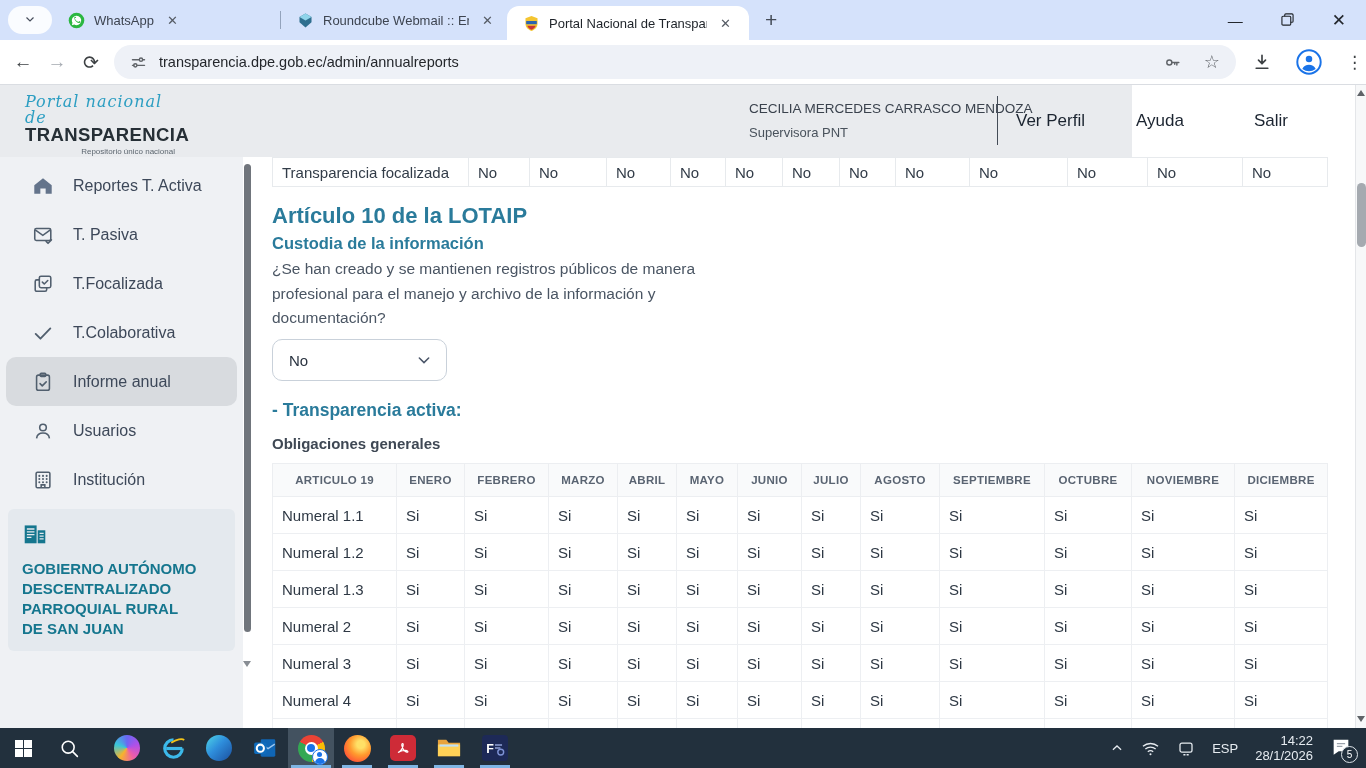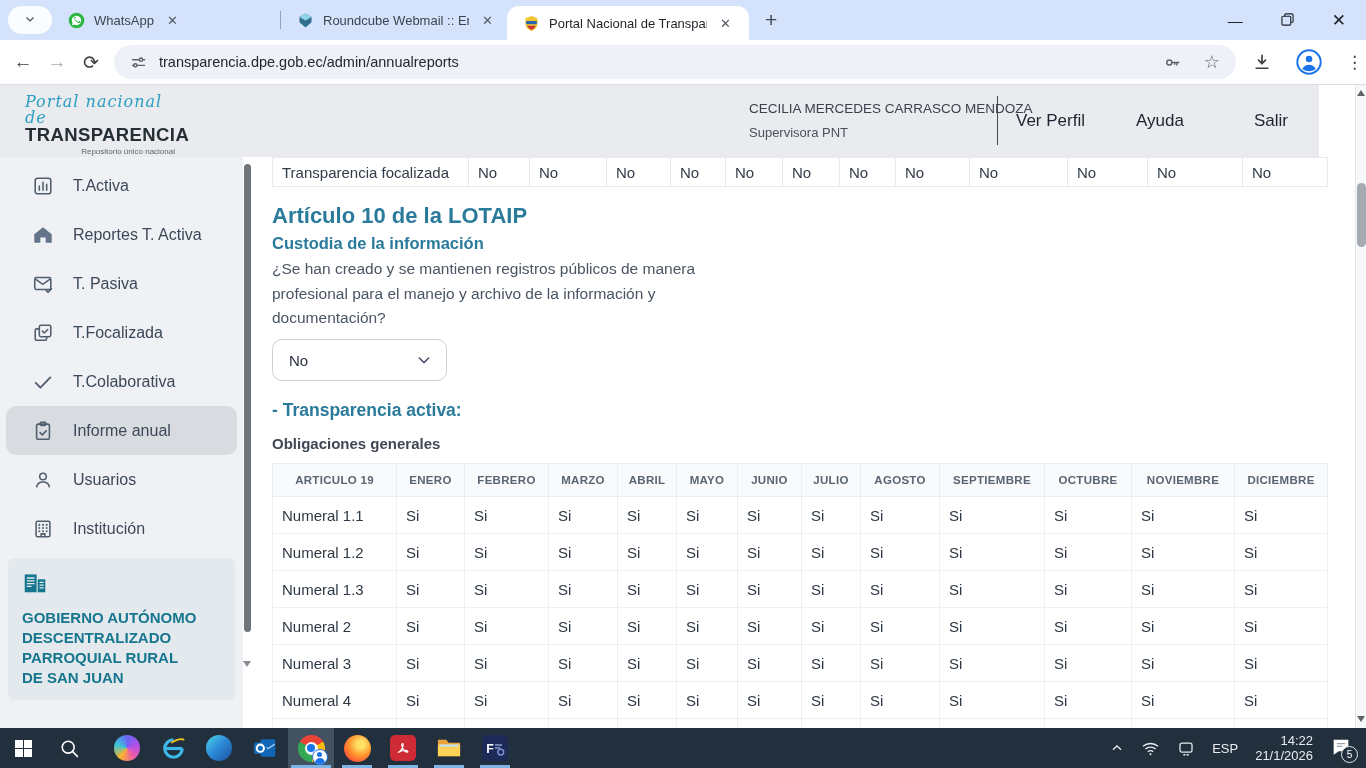--- a/index.html
+++ b/index.html
@@ -31,21 +31,21 @@
   .urlbar { width:1122px; height:34px; margin-left:6px; background:#eef1f7;
     border-radius:17px; display:flex; align-items:center; padding:10px 16px; }
   .url-text { font-size:14.5px; color:#24272c; margin-left:12px; flex:1; }
   .urlbar .pill-ic { margin-left:22px; color:#5f6368; display:flex; }
   .star { font-size:18px; color:#5f6368; }
   .tb-right { display:flex; align-items:center; gap:24px; margin-left:16px; }
   .menu-dots { font-size:17px; color:#3c4043; letter-spacing:0; }
 
   
   .page { position:absolute; top:85px; left:0; width:1366px; height:643px; background:#fff; }
-  .pageheader { position:absolute; top:0; left:0; width:1319px; height:72px; background:#e9ebee; }
+  .pageheader { position:absolute; top:0; left:0; width:1132px; height:72px; background:#e9ebee; }
   .logo { position:absolute; left:25px; top:9px; width:150px; }
   .logo-script { font-family:"DejaVu Serif",serif; font-style:italic; font-size:16px;
     color:#2c9ec2; line-height:16px; letter-spacing:1px; }
   .logo-main { font-size:18.5px; font-weight:bold; color:#262f36; letter-spacing:.4px;
     margin-top:-2px; }
   .logo-sub { font-size:8px; color:#5c666f; text-align:right; margin-top:1px; }
   .user-info { position:absolute; left:749px; top:16px; width:246px; }
   .user-name { font-size:13.5px; color:#3a424d; white-space:nowrap; }
   .user-role { font-size:13px; color:#49525c; margin-top:9px; }
   .hdr-divider { position:absolute; left:997px; top:11px; width:1px; height:49px; background:#444c57; }
@@ -259,29 +259,20 @@
     </div>
     <div class="hdr-divider"></div>
     <span class="hdr-link" style="left:1016px;">Ver Perfil</span>
     <span class="hdr-link" style="left:1136px;">Ayuda</span>
     <span class="hdr-link" style="left:1254px;">Salir</span>
   </div>
 
   <div class="sidebar" id="sidebar">
       <div class="side-item">
         <span class="s-ic">
-          <svg width="22" height="22" viewBox="0 0 24 24" fill="none" stroke="currentColor" stroke-width="1.7">
-            <rect x="3.5" y="3.5" width="17" height="17" rx="2.5"></rect>
-            <path d="M8 16.5v-4.5M12 16.5v-8.5M16 16.5v-6.5" stroke-linecap="round"></path>
-          </svg>
-        </span>
-        <span class="s-label">T.Activa</span>
-      </div>
-      <div class="side-item">
-        <span class="s-ic">
           <svg width="22" height="22" viewBox="0 0 24 24" fill="#64748b">
             <path d="M12 3.5l9.5 7.6V20.5h-6.6v-5.7h-5.8v5.7H2.5V11.1z"></path>
           </svg>
         </span>
         <span class="s-label">Reportes T. Activa</span>
       </div>
       <div class="side-item">
         <span class="s-ic">
           <svg width="22" height="22" viewBox="0 0 24 24" fill="none" stroke="currentColor" stroke-width="1.7">
             <rect x="3" y="5" width="17.5" height="13" rx="1.8"></rect>
@@ -666,21 +657,21 @@
     </span>
     <span style="display:flex;">
       <svg width="18" height="18" viewBox="0 0 24 24" fill="none" stroke="currentColor" stroke-width="1.7">
           <rect x="4" y="5.5" width="16" height="12" rx="2.5"></rect>
           <path d="M8.5 21h2.8M12.8 21h2.8"></path>
         </svg>
     </span>
     <span class="tray-text">ESP</span>
     <div class="clock">
       <div>14:22</div>
-      <div>21/1/2026</div>
+      <div>28/1/2026</div>
     </div>
     <div class="notif">
       <svg width="22" height="22" viewBox="0 0 24 24">
           <path d="M4 4h16v12.5H9.5L4 20.5z" fill="#fff"></path>
           <path d="M7.5 8.3h9M7.5 11.3h6" stroke="#9aa2ab" stroke-width="1.5"></path>
         </svg>
       <div class="notif-badge">5</div>
     </div>
   </div>
 </div>

